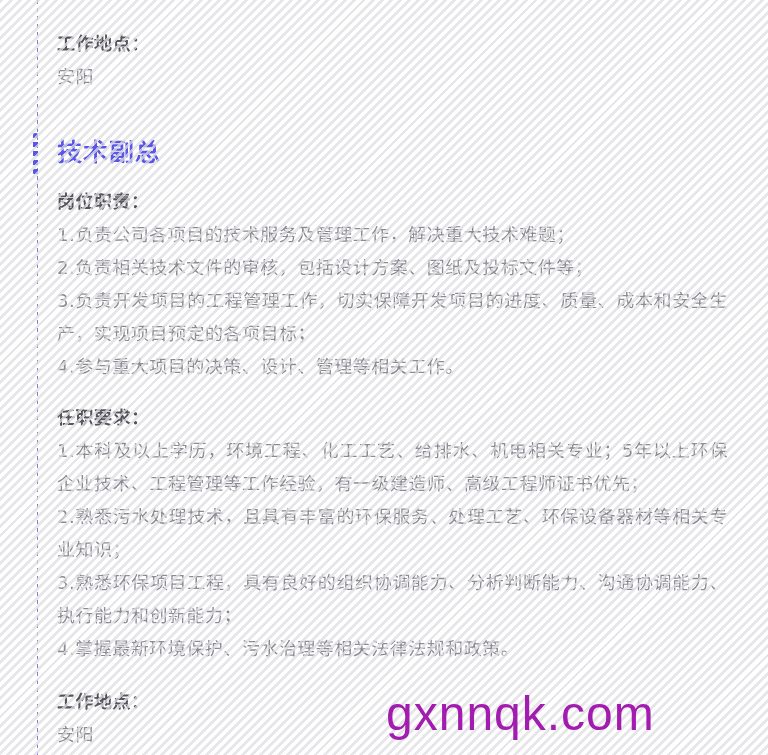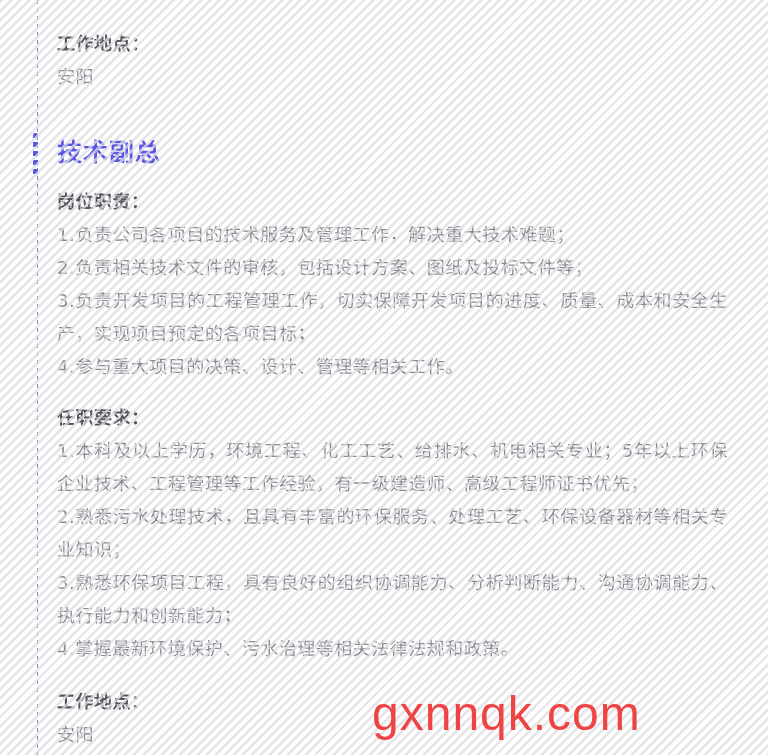--- a/index.html
+++ b/index.html
@@ -76,27 +76,27 @@
     z-index: 10;
     pointer-events: none;
     background: repeating-linear-gradient(135deg,
       rgba(221,221,224,0.72) 0px,
       rgba(221,221,224,0.72) 2.8px,
       rgba(255,255,255,0) 2.8px,
       rgba(255,255,255,0) 6.4px);
   }
   .watermark {
     position: absolute;
-    left: 372px; top: 690px;
+    left: 386px; top: 690px;
     z-index: 20;
     font-family: "Liberation Sans", "DejaVu Sans", sans-serif;
     font-size: 48px;
     font-weight: 400;
     letter-spacing: 1px;
-    color: #ef4444;
+    color: #a21caf;
     line-height: 1;
   }
 </style>
 </head>
 <body>
 
 <div class="page">
 
   <div class="v-line"></div>
 

